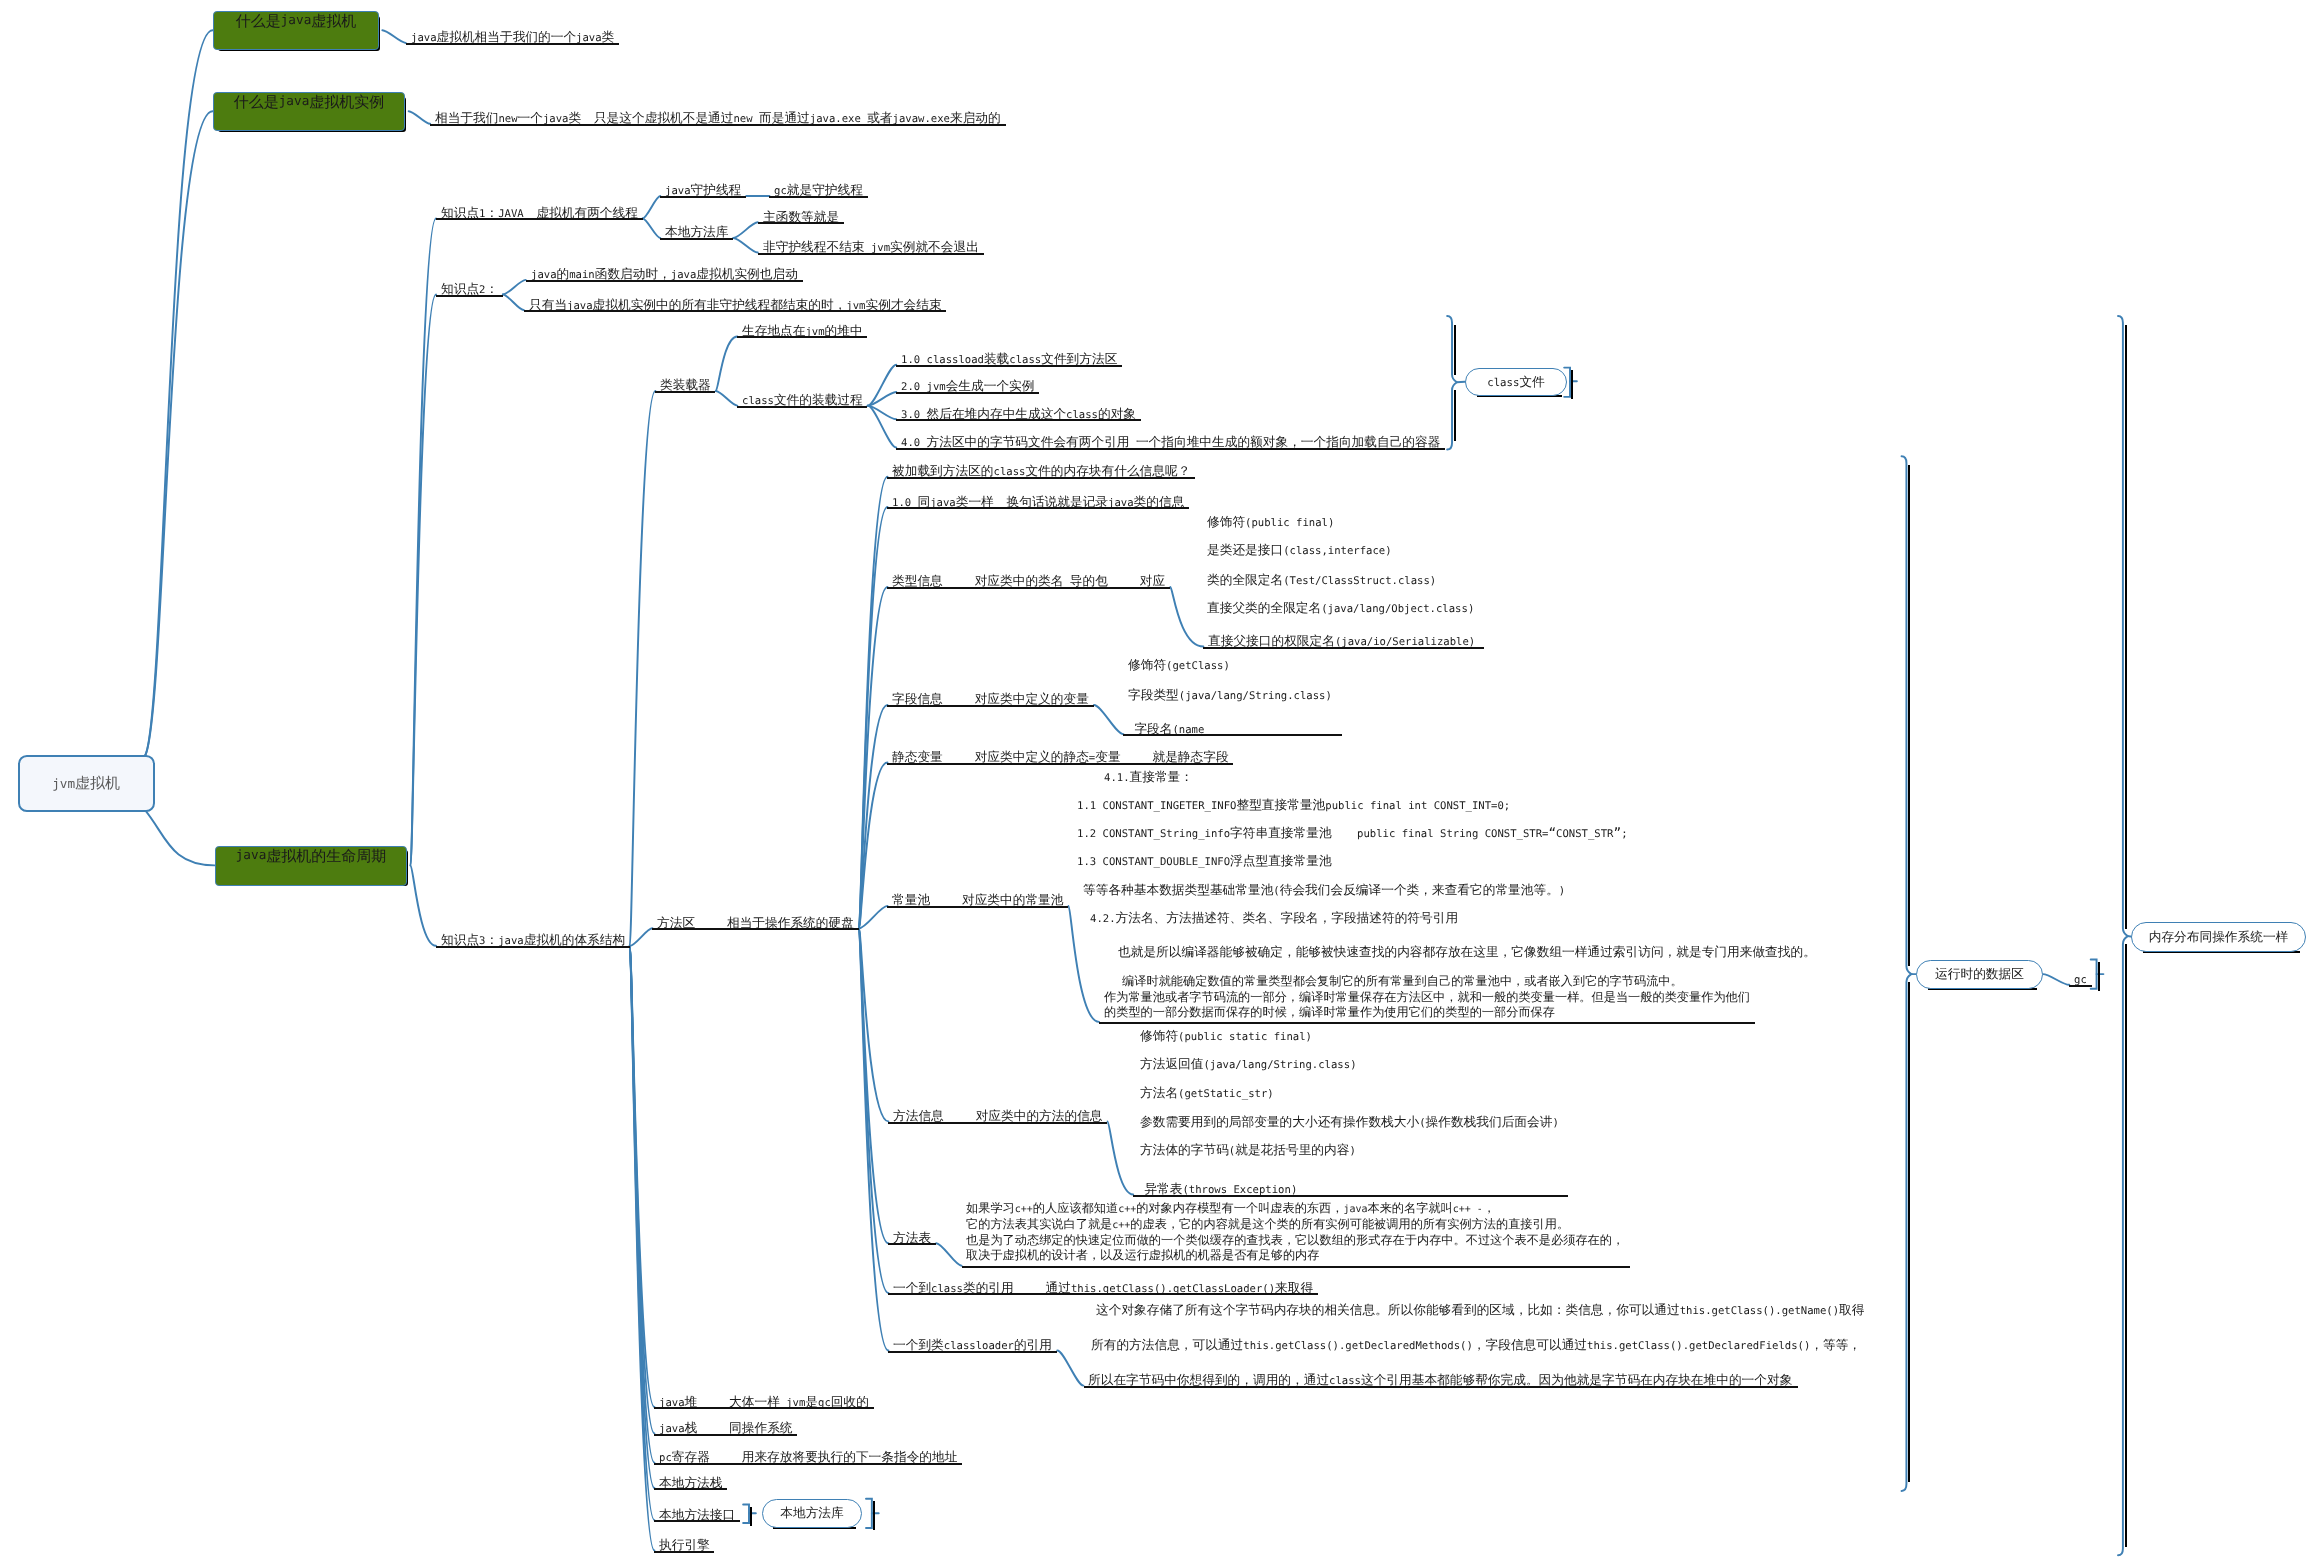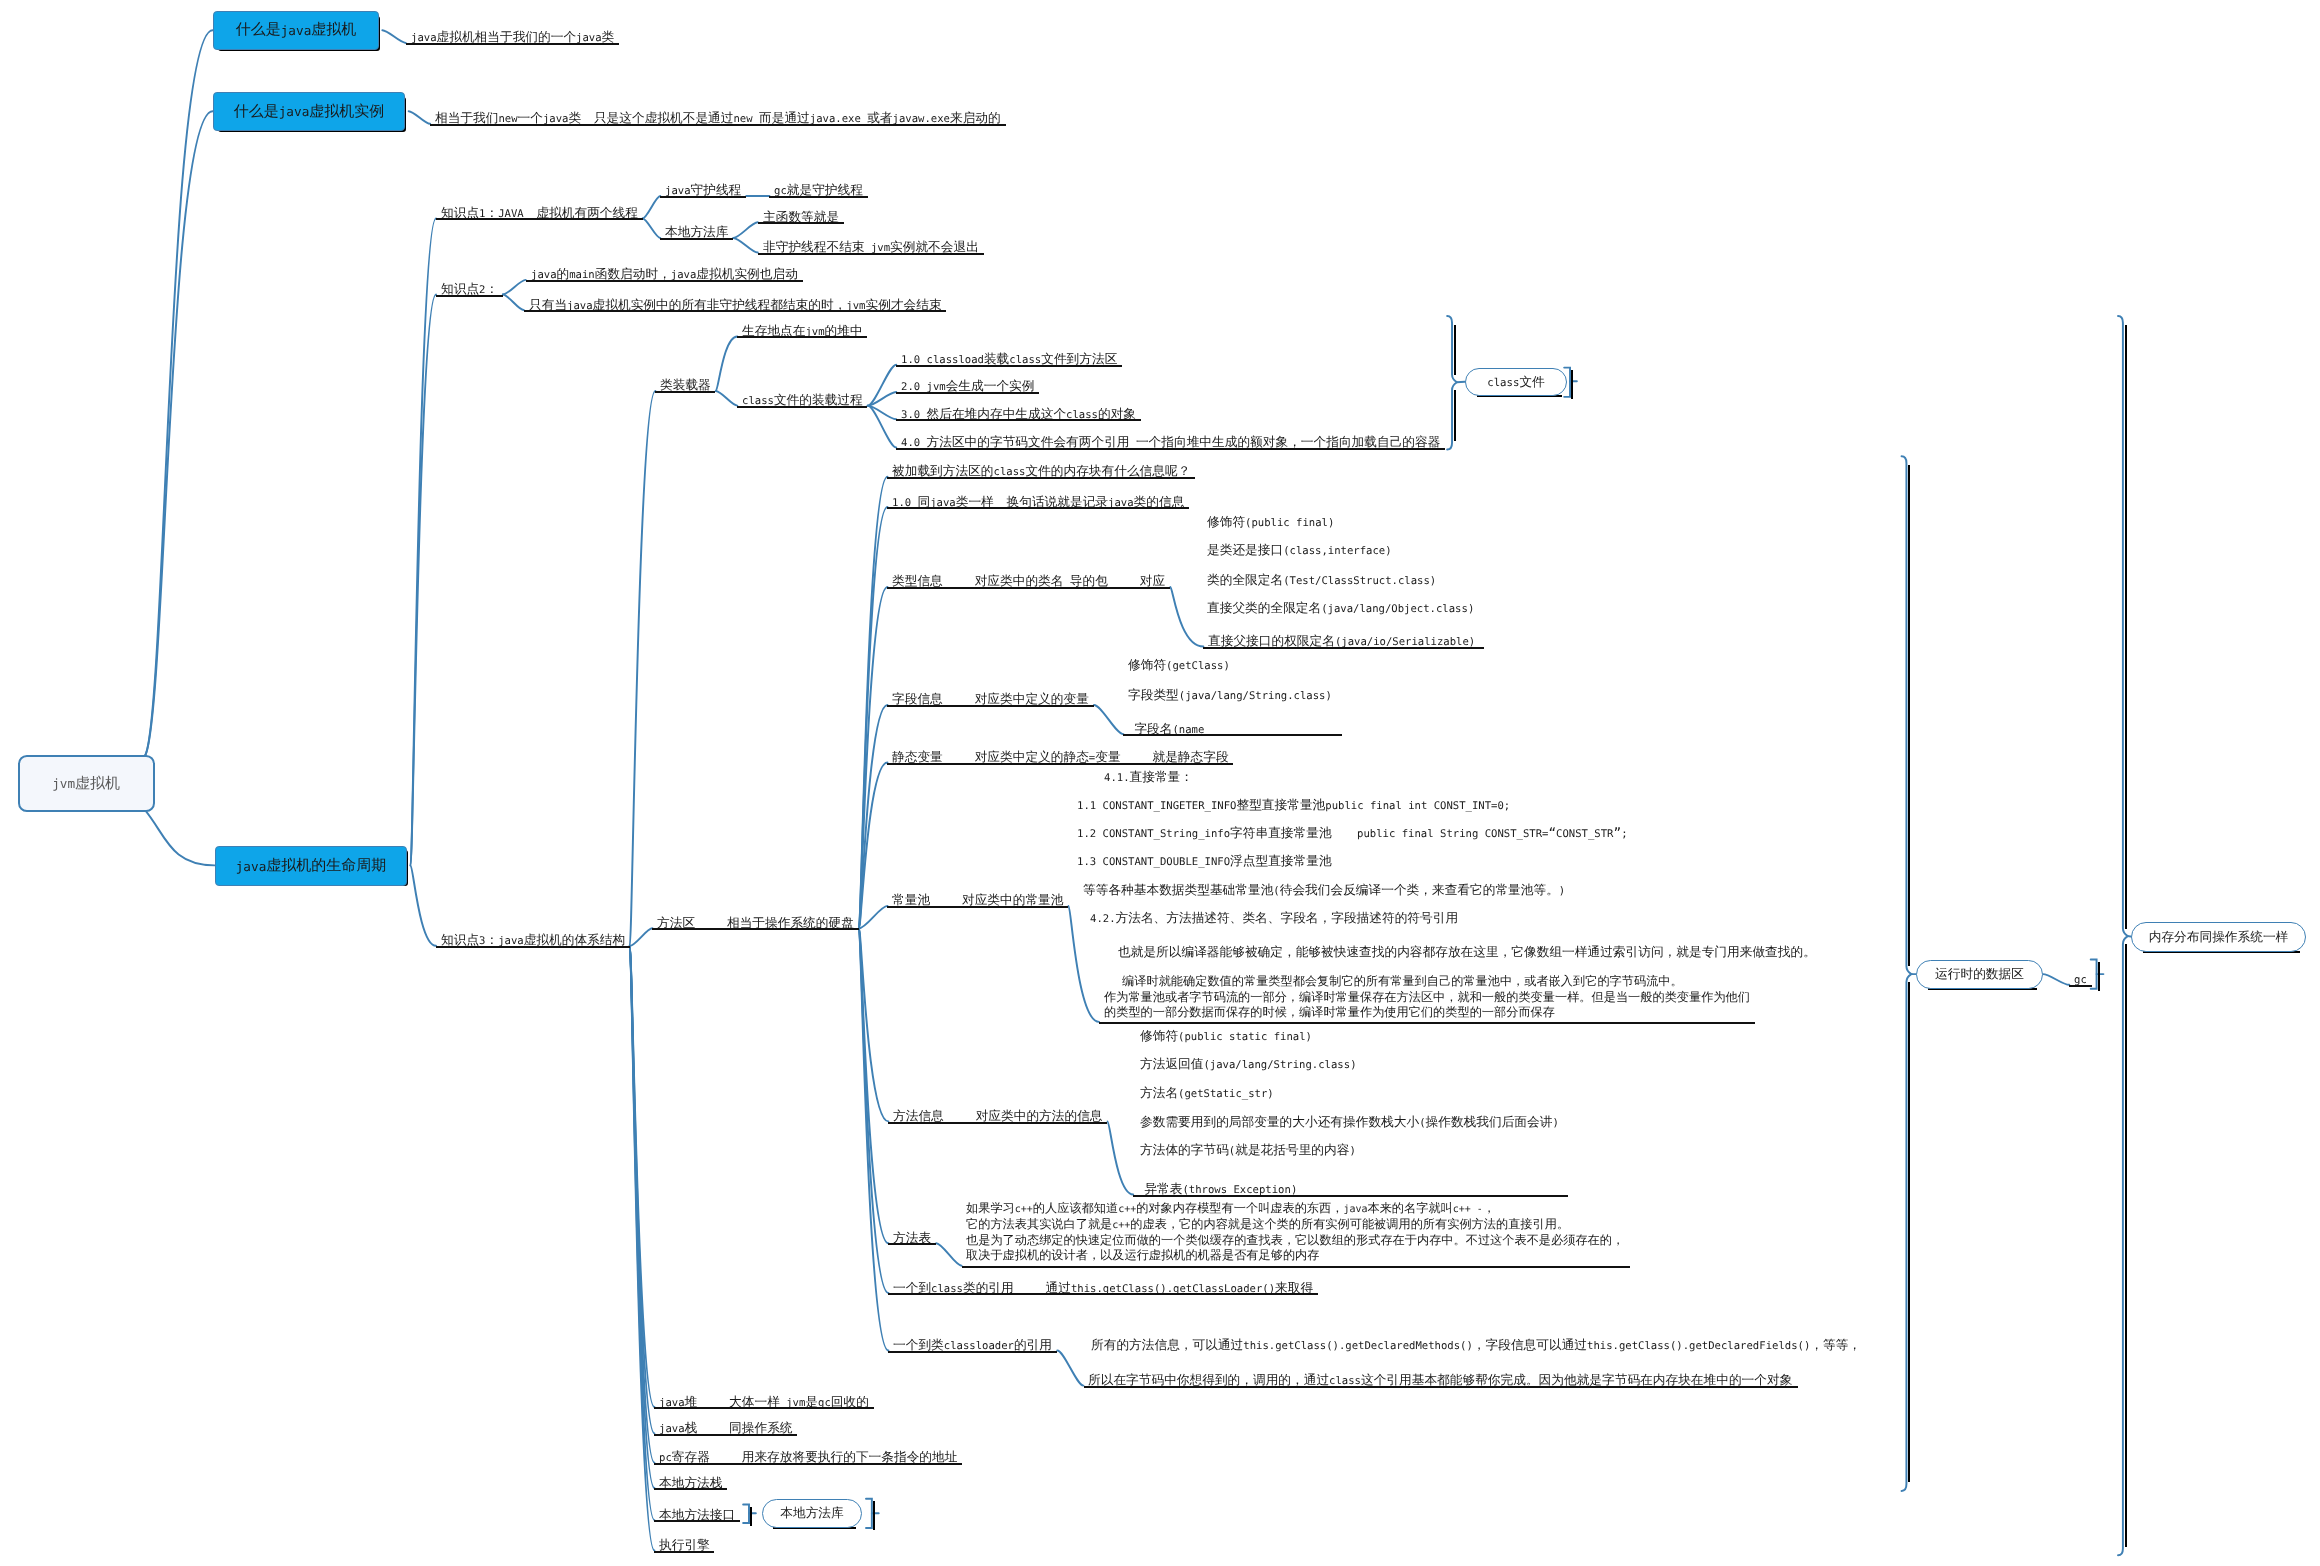--- a/index.html
+++ b/index.html
@@ -10,21 +10,21 @@
   #layer{position:absolute;left:0;top:0;width:2320px;height:1566px;
          transform:translateZ(0);}
   svg#wires{position:absolute;left:0;top:0;width:2320px;height:1566px;}
   .node{position:absolute;white-space:pre;color:#1a1a1a;
     font-family:"DejaVu Sans Mono","Liberation Mono",monospace;font-size:12.7px;line-height:17.6px;}
   .node em{font-style:normal;font-size:10.6px;}
   .node.small{font-size:12.2px;line-height:15px;}
   .node.small em{font-size:10px;}
   .ul{position:absolute;height:0;border-top:2px solid #111111;}
   .boxnode{position:absolute;box-sizing:border-box;border:1.3px solid #3f80b4;border-radius:3.9px;
-    background:#0ea5e9;display:flex;align-items:center;justify-content:center;color:#1a1a1a;
+    background:#4d7c0f;display:flex;align-items:flex-start;justify-content:center;color:#1a1a1a;
     font-family:"DejaVu Sans Mono","Liberation Mono",monospace;font-size:15px;}
   .boxnode em,.rootnode em,.pill em{font-style:normal;font-size:12.7px;}
   .boxsh{position:absolute;background:#000000;}
   .rootnode{position:absolute;box-sizing:border-box;border:2.9px solid #3f80b4;border-radius:8.8px;
     background:#f4f7fc;display:flex;align-items:center;justify-content:center;color:#5a5a5a;
     font-family:"DejaVu Sans Mono","Liberation Mono",monospace;font-size:15px;}
   .pill{position:absolute;box-sizing:border-box;border:1.4px solid #3f80b4;border-radius:974px;
     background:#ffffff;display:flex;align-items:center;justify-content:center;color:#1a1a1a;
     font-family:"DejaVu Sans Mono","Liberation Mono",monospace;font-size:12.7px;}
   .pill em{font-size:10.7px;}
@@ -173,20 +173,21 @@
       <div class="node" style="left: 1140px; top: 1027px;">修饰符<em>(public static final)</em></div>
       <div class="node" style="left: 1140px; top: 1055px;">方法返回值<em>(java/lang/String.class)</em></div>
       <div class="node" style="left: 1140px; top: 1084px;">方法名<em>(getStatic_str)</em></div>
       <div class="node" style="left: 1140px; top: 1113px;">参数需要用到的局部变量的大小还有操作数栈大小<em>(</em>操作数栈我们后面会讲<em>)</em></div>
       <div class="node" style="left: 1140px; top: 1141px;">方法体的字节码<em>(</em>就是花括号里的内容<em>)</em></div>
       <div class="node" style="left: 1138px; top: 1180px;"><em> </em>异常表<em>(throws Exception)</em></div>
       <div class="node" style="left: 893px; top: 1229px;">方法表</div>
       <div class="node small" style="left: 966px; top: 1201px;"><div>如果学习<em>c++</em>的人应该都知道<em>c++</em>的对象内存模型有一个叫虚表的东西，<em>java</em>本来的名字就叫<em>c++ -</em>，</div><div>它的方法表其实说白了就是<em>c++</em>的虚表，它的内容就是这个类的所有实例可能被调用的所有实例方法的直接引用。</div><div>也是为了动态绑定的快速定位而做的一个类似缓存的查找表，它以数组的形式存在于内存中。不过这个表不是必须存在的，</div><div>取决于虚拟机的设计者，以及运行虚拟机的机器是否有足够的内存</div></div>
       <div class="node" style="left: 893px; top: 1279px;">一个到<em>class</em>类的引用<em>     </em>通过<em>this.getClass().getClassLoader()</em>来取得</div>
       <div class="node" style="left: 893px; top: 1336px;">一个到类<em>classloader</em>的引用</div>
+      <div class="node" style="left: 1096px; top: 1301px;">这个对象存储了所有这个字节码内存块的相关信息。所以你能够看到的区域，比如：类信息，你可以通过<em>this.getClass().getName()</em>取得</div>
       <div class="node" style="left: 1091px; top: 1336px;">所有的方法信息，可以通过<em>this.getClass().getDeclaredMethods()</em>，字段信息可以通过<em>this.getClass().getDeclaredFields()</em>，等等，</div>
       <div class="node" style="left: 1088px; top: 1371px;">所以在字节码中你想得到的，调用的，通过<em>class</em>这个引用基本都能够帮你完成。因为他就是字节码在内存块在堆中的一个对象</div>
       <div class="node" style="left: 659px; top: 1393px;"><em>java</em>堆<em>     </em>大体一样<em> jvm</em>是<em>gc</em>回收的</div>
       <div class="node" style="left: 659px; top: 1419px;"><em>java</em>栈<em>     </em>同操作系统</div>
       <div class="node" style="left: 659px; top: 1448px;"><em>pc</em>寄存器<em>     </em>用来存放将要执行的下一条指令的地址</div>
       <div class="node" style="left: 659px; top: 1474px;">本地方法栈</div>
       <div class="node" style="left: 659px; top: 1506px;">本地方法接口</div>
       <div class="node" style="left: 659px; top: 1536px;">执行引擎</div>
       <div class="ul" style="left: 406px; top: 43px; width: 213px;"></div>
       <div class="ul" style="left: 430px; top: 124px; width: 576px;"></div>

